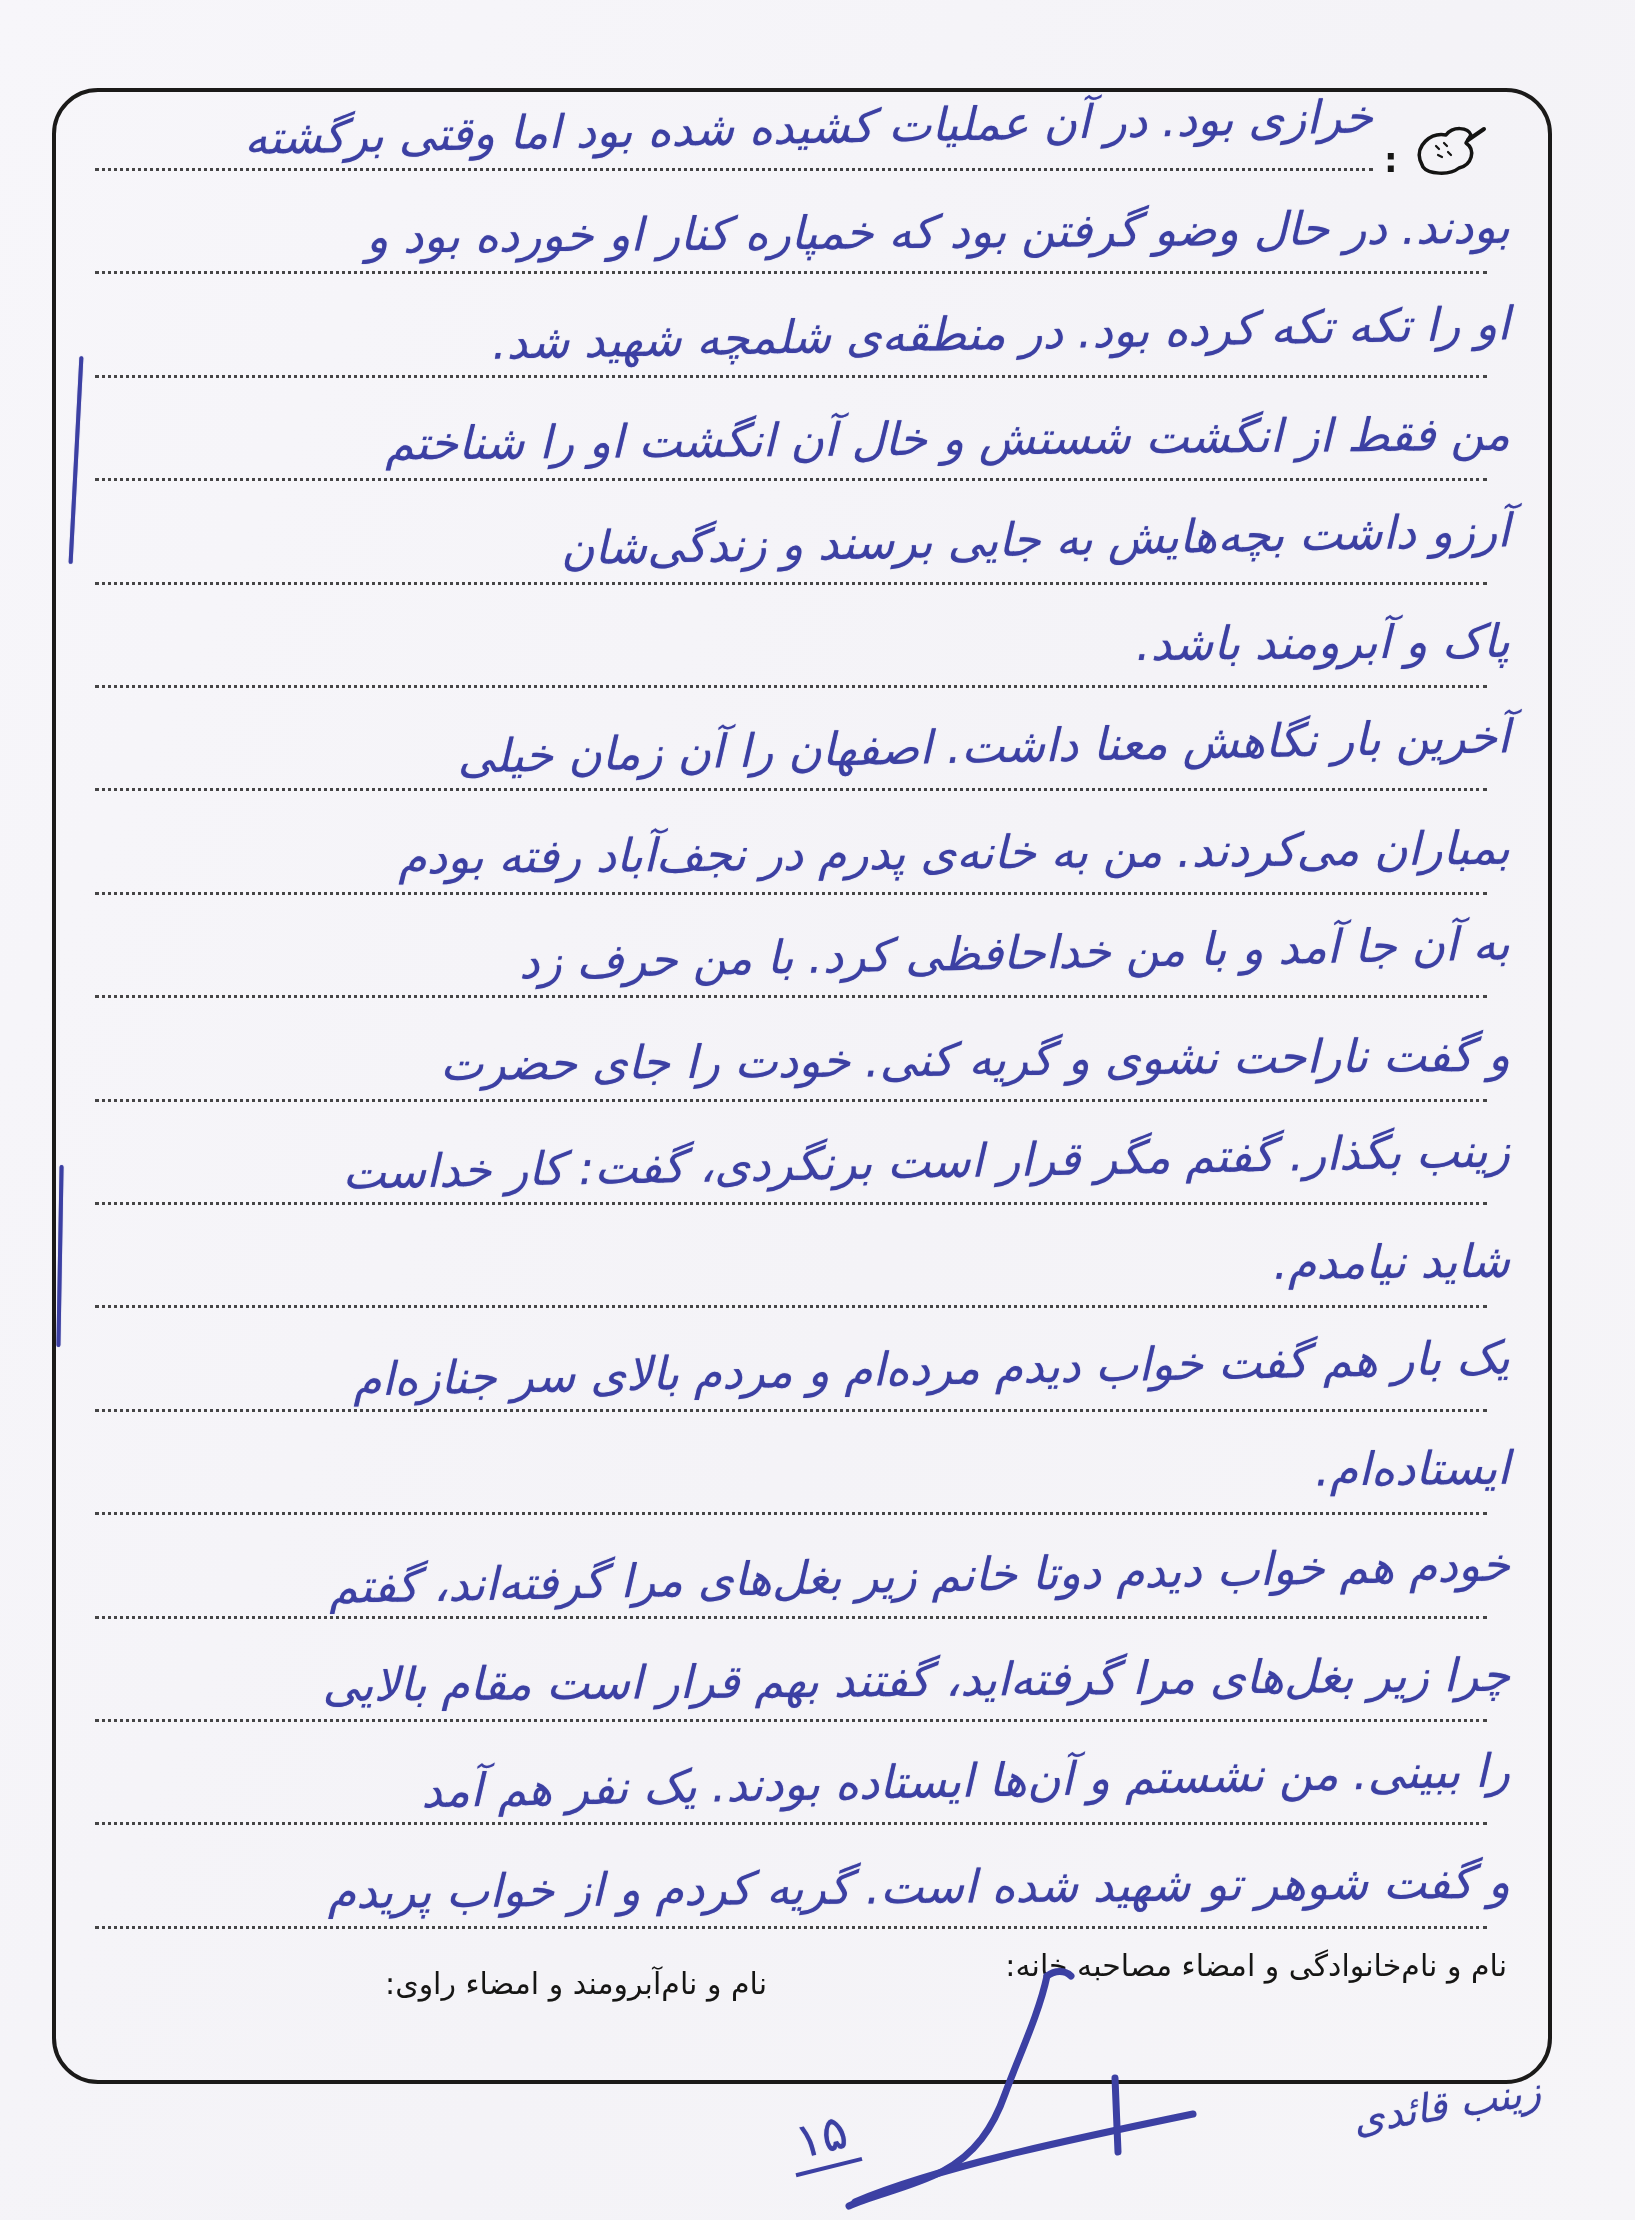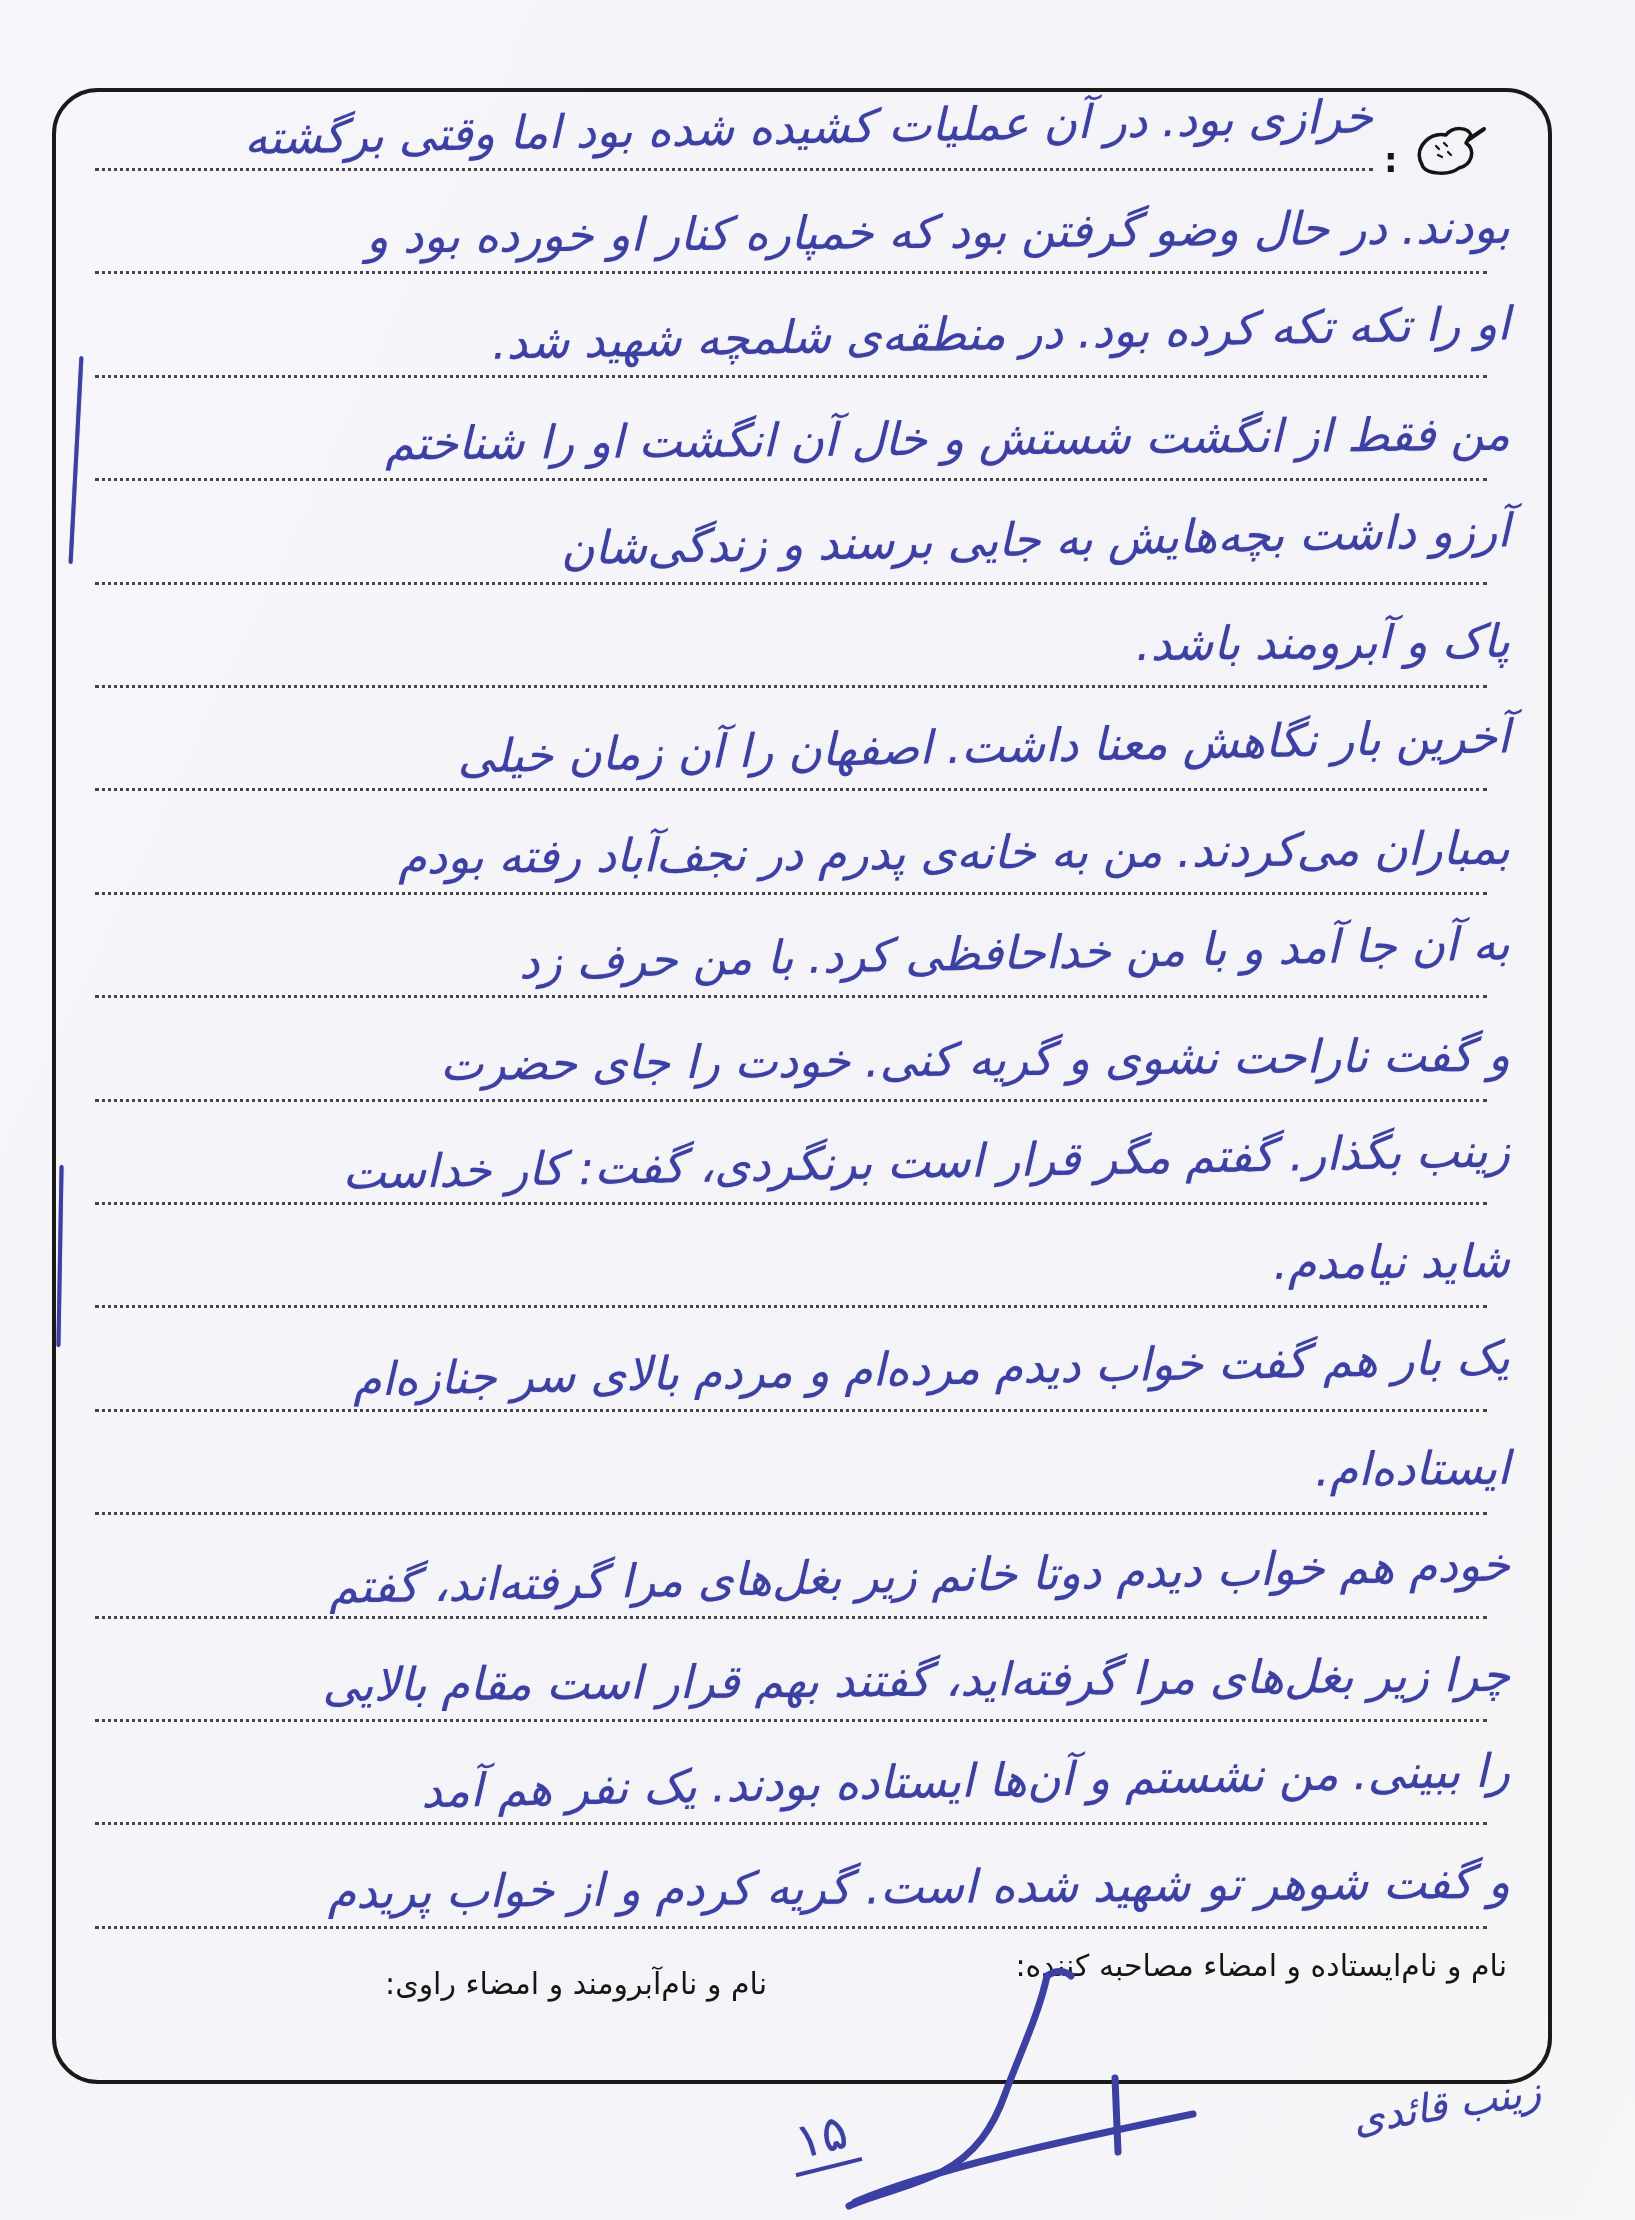--- a/index.html
+++ b/index.html
@@ -109,21 +109,21 @@
       <div class="hand-line" style="top: 1649px; transform: rotate(-0.5deg);">چرا زیر بغل‌های مرا گرفته‌اید، گفتند بهم قرار است مقام بالایی</div>
       <div class="rule" style="top: 1822.4px; left: 95px; width: 1392px;"></div>
       <div class="hand-line" style="top: 1752.4px; transform: rotate(-1.1deg);">را ببینی. من نشستم و آن‌ها ایستاده بودند. یک نفر هم آمد</div>
       <div class="rule" style="top: 1925.8px; left: 95px; width: 1392px;"></div>
       <div class="hand-line" style="top: 1855.8px; transform: rotate(-0.5deg);">و گفت شوهر تو شهید شده است. گریه کردم و از خواب پریدم</div>
     </div>
 
   <div class="stroke" style="left:74px;top:356px;height:208px;transform:rotate(3deg);"></div>
   <div class="stroke" style="left:58px;top:1165px;height:182px;transform:rotate(1deg);"></div>
 
-  <div class="printed" style="right:128px;top:1948px;">نام و نام‌ایستاده و امضاء مصاحبه کننده:</div>
+  <div class="printed" style="right:128px;top:1948px;">نام و نام‌خانوادگی و امضاء مصاحبه خانه:</div>
   <div class="printed" style="right:868px;top:1966px;">نام و نام‌آبرومند و امضاء راوی:</div>
 
   <svg class="sig" style="left:815px;top:1962px;" width="420" height="255" viewBox="0 0 420 255">
     <g fill="none" stroke="#3c40a3" stroke-width="7" stroke-linecap="round">
       <path d="M232 14 C224 52 203 96 190 132 C178 166 160 192 128 209 C98 225 58 233 34 244"></path>
       <path d="M40 240 C120 206 252 178 378 152"></path>
       <path d="M300 116 C301 140 302 166 303 190"></path>
       <path d="M232 14 C240 8 250 8 256 14"></path>
     </g>
   </svg>

